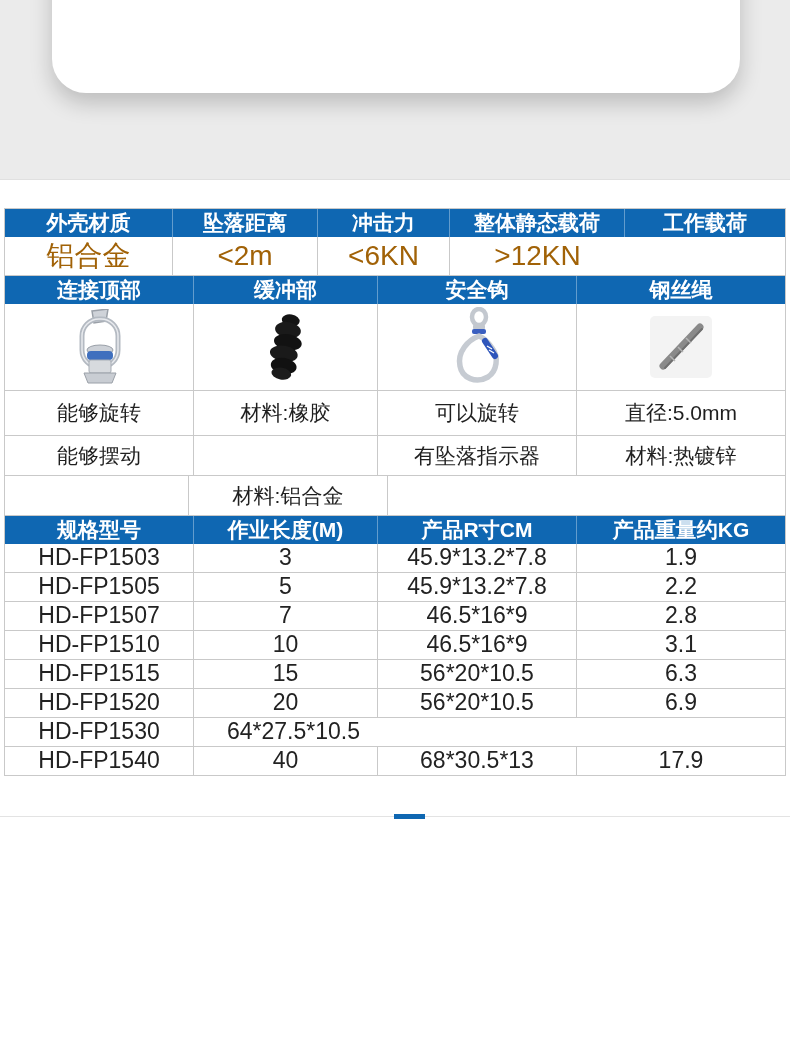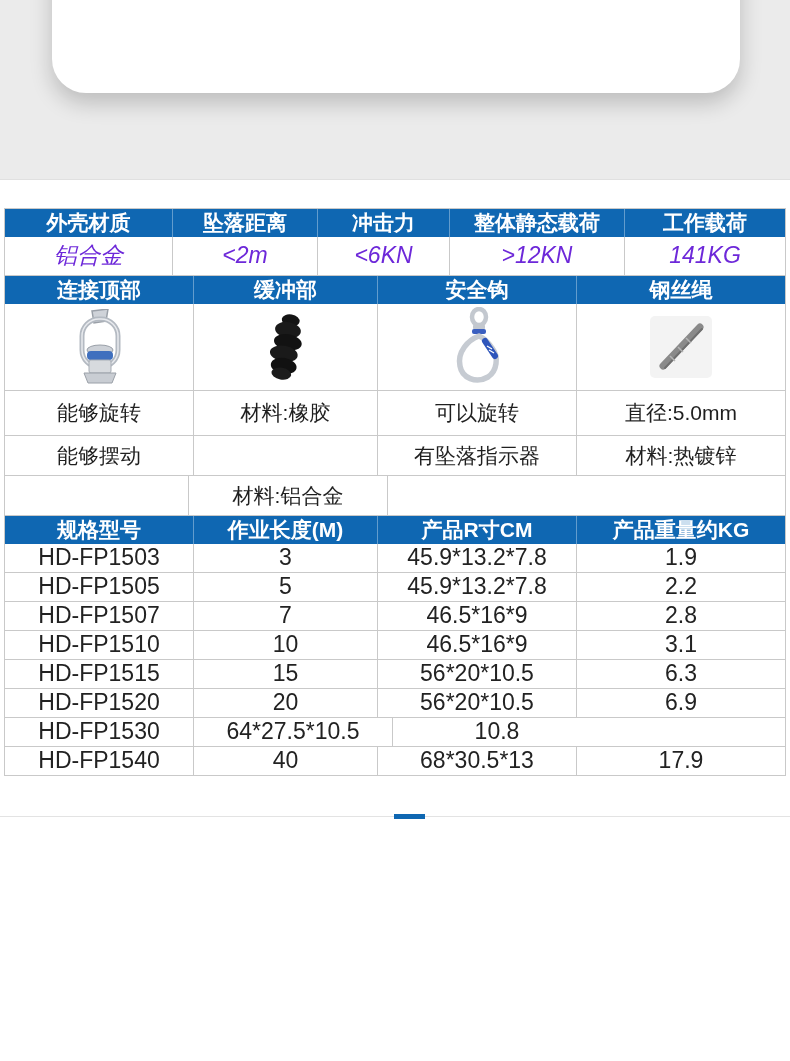--- a/index.html
+++ b/index.html
@@ -16,21 +16,21 @@
   .r{display:flex;width:780px;border-bottom:1px solid #c9c9c9;}
   .r:last-child{border-bottom:none;}
   .c{box-sizing:border-box;display:flex;align-items:center;justify-content:center;
      border-right:1px solid #c9c9c9;color:#1f1f1f;font-size:21px;line-height:1.1;text-align:center;}
   .c:last-child{border-right:none;}
   .r.blue{background:#0f67b2;border-bottom:none;}
   .r.blue .c{border-right:1px solid rgba(255,255,255,0.35);color:#ffffff;font-weight:bold;font-size:21px;}
   .r.blue .c:last-child{border-right:none;}
   .hh{height:28px;}   
   .hv{height:38px;}   
-  .hv .c{font-size:23px;color:#6d28d9;font-style:italic;}
+  .hv .c{font-size:28px;color:#a16207;}
   .hi{height:86px;}   
   .hf1{height:44px;}
   .hf2{height:39px;}
   .hm{height:28px;}   
   .hm .c{font-size:23px;color:#222;}
   
   .a1{width:168px}.a2{width:145px}.a3{width:132px}.a4{width:175px}.a5{width:160px}
   
   .b1{width:189px}.b2{width:184px}.b3{width:199px}.b4{width:208px}
 
@@ -61,21 +61,20 @@
       <div class="c a3">冲击力</div>
       <div class="c a4">整体静态载荷</div>
       <div class="c a5">工作载荷</div>
     </div>
 
     <div class="r hv">
       <div class="c a1">铝合金</div>
       <div class="c a2">&lt;2m</div>
       <div class="c a3">&lt;6KN</div>
       <div class="c a4">&gt;12KN</div>
-      <div class="c a5">141KG</div>
     </div>
 
     <div class="r blue hh">
       <div class="c b1">连接顶部</div>
       <div class="c b2">缓冲部</div>
       <div class="c b3">安全钩</div>
       <div class="c b4">钢丝绳</div>
     </div>
 
     <div class="r hi">
@@ -182,21 +181,20 @@
     </div>
     <div class="r hm">
       <div class="c b1">HD-FP1520</div>
       <div class="c b2">20</div>
       <div class="c b3">56*20*10.5</div>
       <div class="c b4">6.9</div>
     </div>
     <div class="r hm">
       <div class="c b1">HD-FP1530</div>
       <div class="c b3">64*27.5*10.5</div>
-      <div class="c b4">10.8</div>
     </div>
     <div class="r hm">
       <div class="c b1">HD-FP1540</div>
       <div class="c b2">40</div>
       <div class="c b3">68*30.5*13</div>
       <div class="c b4">17.9</div>
     </div>
   </div>
 
   <div class="divider-line"></div>

